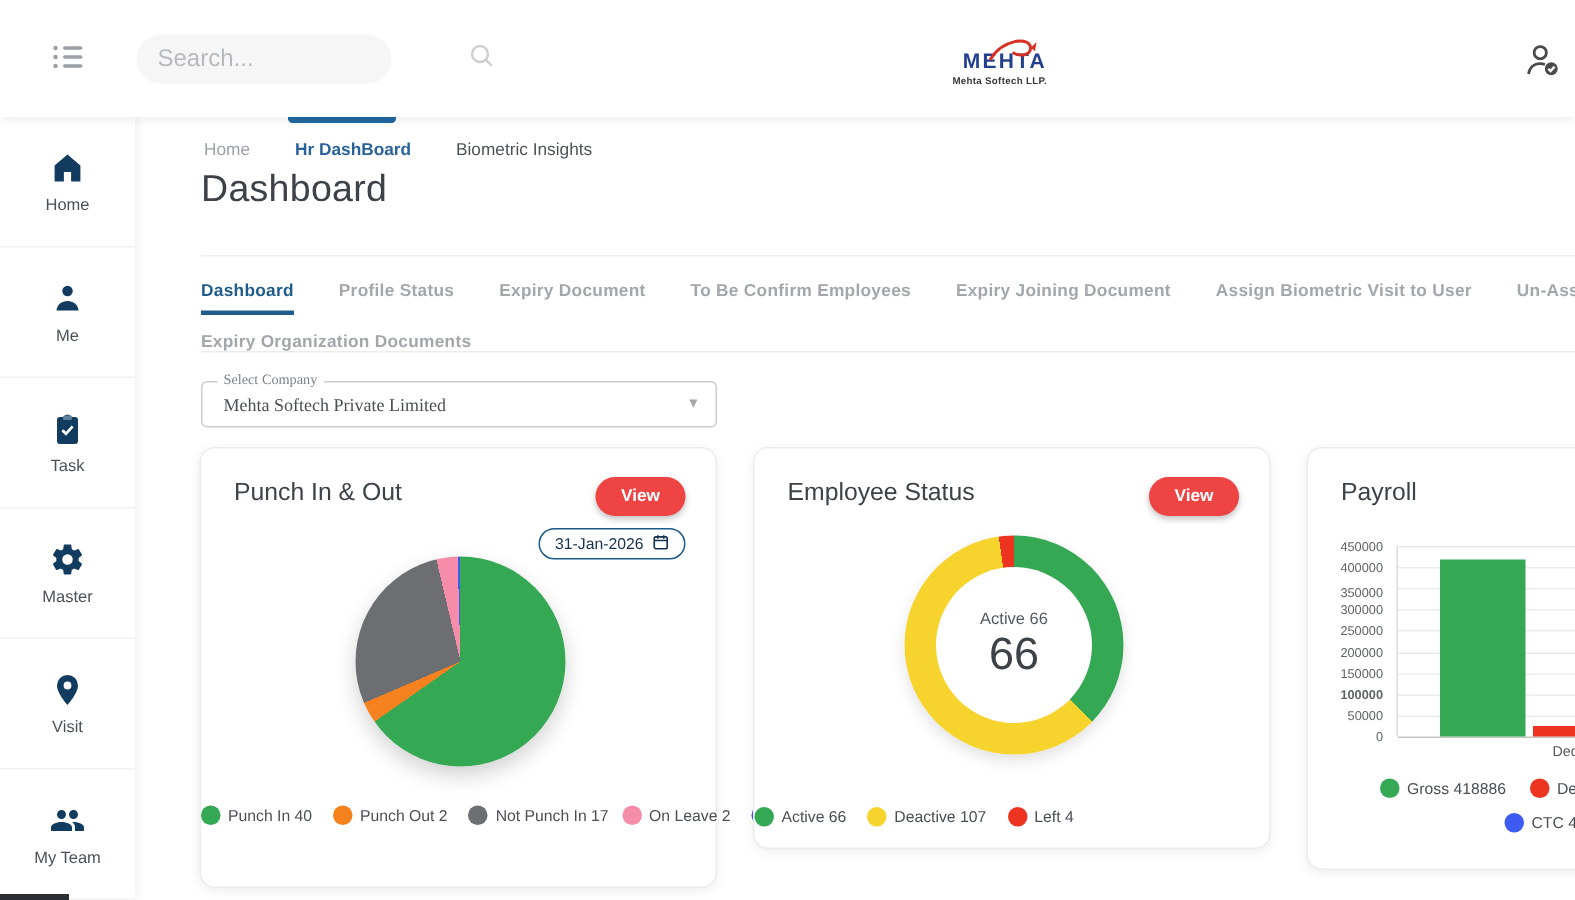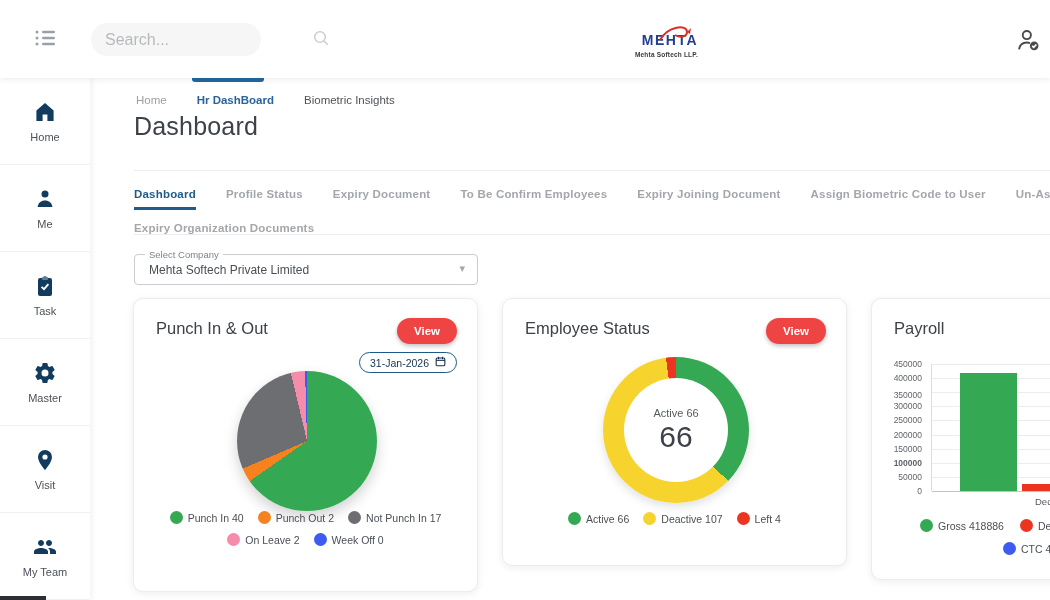--- a/index.html
+++ b/index.html
@@ -43,21 +43,21 @@
   .divider1 { position:absolute; left:44px; right:0; top:92px; border-top:1px solid #efefef; }
 
   .tabsbar { position:absolute; left:44px; right:0; top:102px; }
   .tabs-row { display:flex; gap:30px; flex-wrap:nowrap; }
   .tab { font-size:11.5px; font-weight:bold; color:#a3a7ab; letter-spacing:.2px; padding:8px 0 7px; cursor:pointer; white-space:nowrap; }
   .tab.active { color:#1f5c8b; border-bottom:3px solid #1f5c8b; }
   .tabs-row2 { margin-top:4px; }
   .divider2 { position:absolute; left:44px; right:0; top:156px; border-top:1px solid #ececec; }
 
   .select-field { position:absolute; left:44px; top:176px; width:344px; height:31px; border:1px solid #c9ccd0;
-    border-radius:4px; cursor:pointer; }
+    border-radius:4px; cursor:pointer;font-family:Liberation Serif, serif; }
   .select-label { position:absolute; left:10px; top:-6px; background:#fff; padding:0 4px; font-size:9.5px; color:#7d838a; }
   .select-value { position:absolute; left:14px; top:8px; font-size:12px; color:#4a4f55; }
   .select-caret { position:absolute; right:12px; top:7px; font-size:11px; color:#a3a7ab; }
 
   
   .card { position:absolute; background:#fff; border:1px solid #ececec; border-radius:10px;
     box-shadow:0 2px 8px rgba(0,0,0,.07); }
   .card-title { position:absolute; left:22px; top:20px; font-size:16.5px; font-weight:500; color:#3c4248; }
   .view-btn { position:absolute; right:20px; top:19px; background:#ef4444; color:#fff; border:none;
     border-radius:15px; padding:7px 17px; font-size:11.5px; font-weight:bold; cursor:pointer;
@@ -66,21 +66,21 @@
   #punch-card  { left:43px;  top:220px; width:345px; height:294px; }
   #emp-card    { left:412px; top:220px; width:345px; height:268px; }
   #payroll-card{ left:781px; top:220px; width:360px; height:282px; }
 
   .date-chip { position:absolute; right:20px; top:53px; height:21px; display:flex; align-items:center; gap:6px;
     border:1.5px solid #1b5a8a; border-radius:12px; padding:0 10px; font-size:10.5px; color:#16324f;
     background:#fff; cursor:pointer; }
 
   .pie { position:absolute; left:103px; top:72px; width:140px; height:140px; border-radius:50%;
     box-shadow:0 6px 14px rgba(0,0,0,.18); }
-  .legend-block { position:absolute; left:0; right:0; display:flex; flex-direction:column; gap:9px; align-items:center; }
+  .legend-block { position:absolute; left:0; right:0; display:flex; flex-direction:row; gap:9px; align-items:center;margin-top:26px; }
   #punch-legend { top:212px; }
   .legend-row { display:flex; gap:14px; justify-content:center; }
   .legend-item { display:flex; align-items:center; gap:5px; font-size:10.5px; color:#4a4f55; white-space:nowrap; }
   .dot { width:13px; height:13px; border-radius:50%; flex:0 0 auto; }
 
   .donut { position:absolute; left:100px; top:58px; width:146px; height:146px; border-radius:50%;
     box-shadow:0 4px 10px rgba(0,0,0,.12); }
   .donut-hole { position:absolute; left:21px; top:21px; width:104px; height:104px; border-radius:50%;
     background:#fff; display:flex; flex-direction:column; align-items:center; justify-content:center; }
   .donut-label { font-size:11px; color:#555a60; }
@@ -211,21 +211,21 @@
   <h1 class="page-title">Dashboard</h1>
   <div class="divider1"></div>
 
   <div class="tabsbar">
     <div class="tabs-row">
       <span class="tab active">Dashboard</span>
       <span class="tab">Profile Status</span>
       <span class="tab">Expiry Document</span>
       <span class="tab">To Be Confirm Employees</span>
       <span class="tab">Expiry Joining Document</span>
-      <span class="tab">Assign Biometric Code to User</span>
+      <span class="tab">Assign Biometric Visit to User</span>
       <span class="tab">Un-Assigned Biometric Code</span>
 
     </div>
     <div class="tabs-row tabs-row2">
       <span class="tab">Expiry Organization Documents</span>
     </div>
   </div>
   <div class="divider2"></div>
 
   <div class="select-field">

